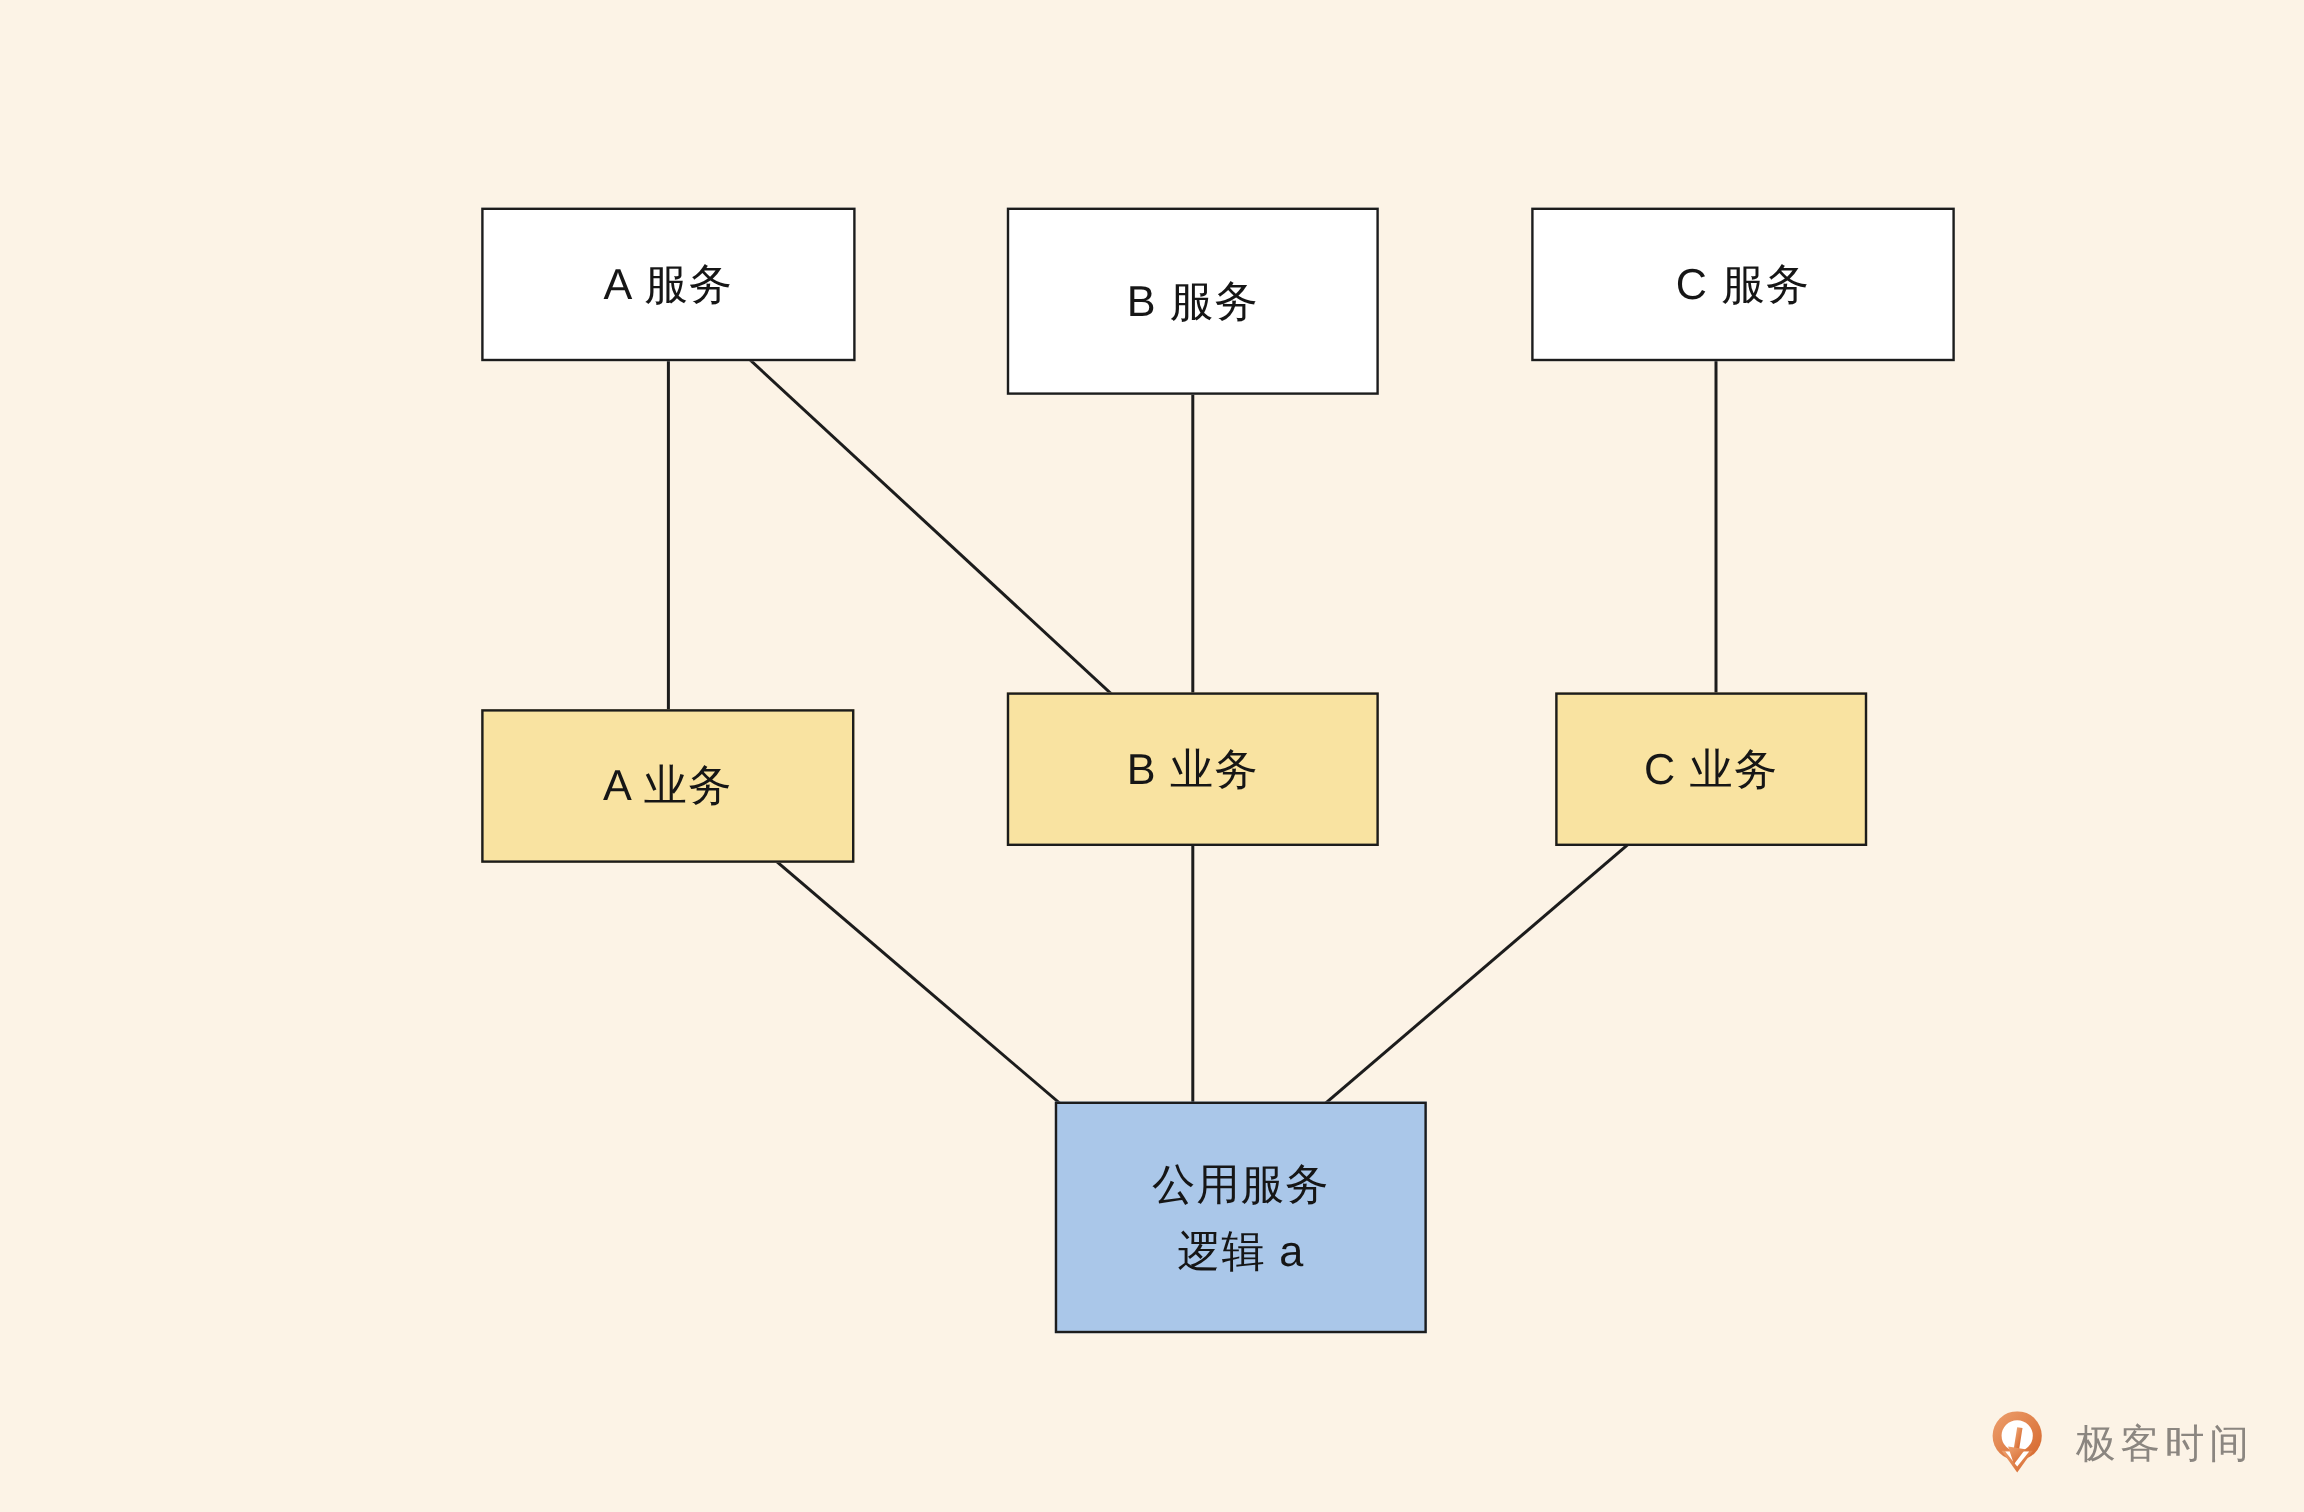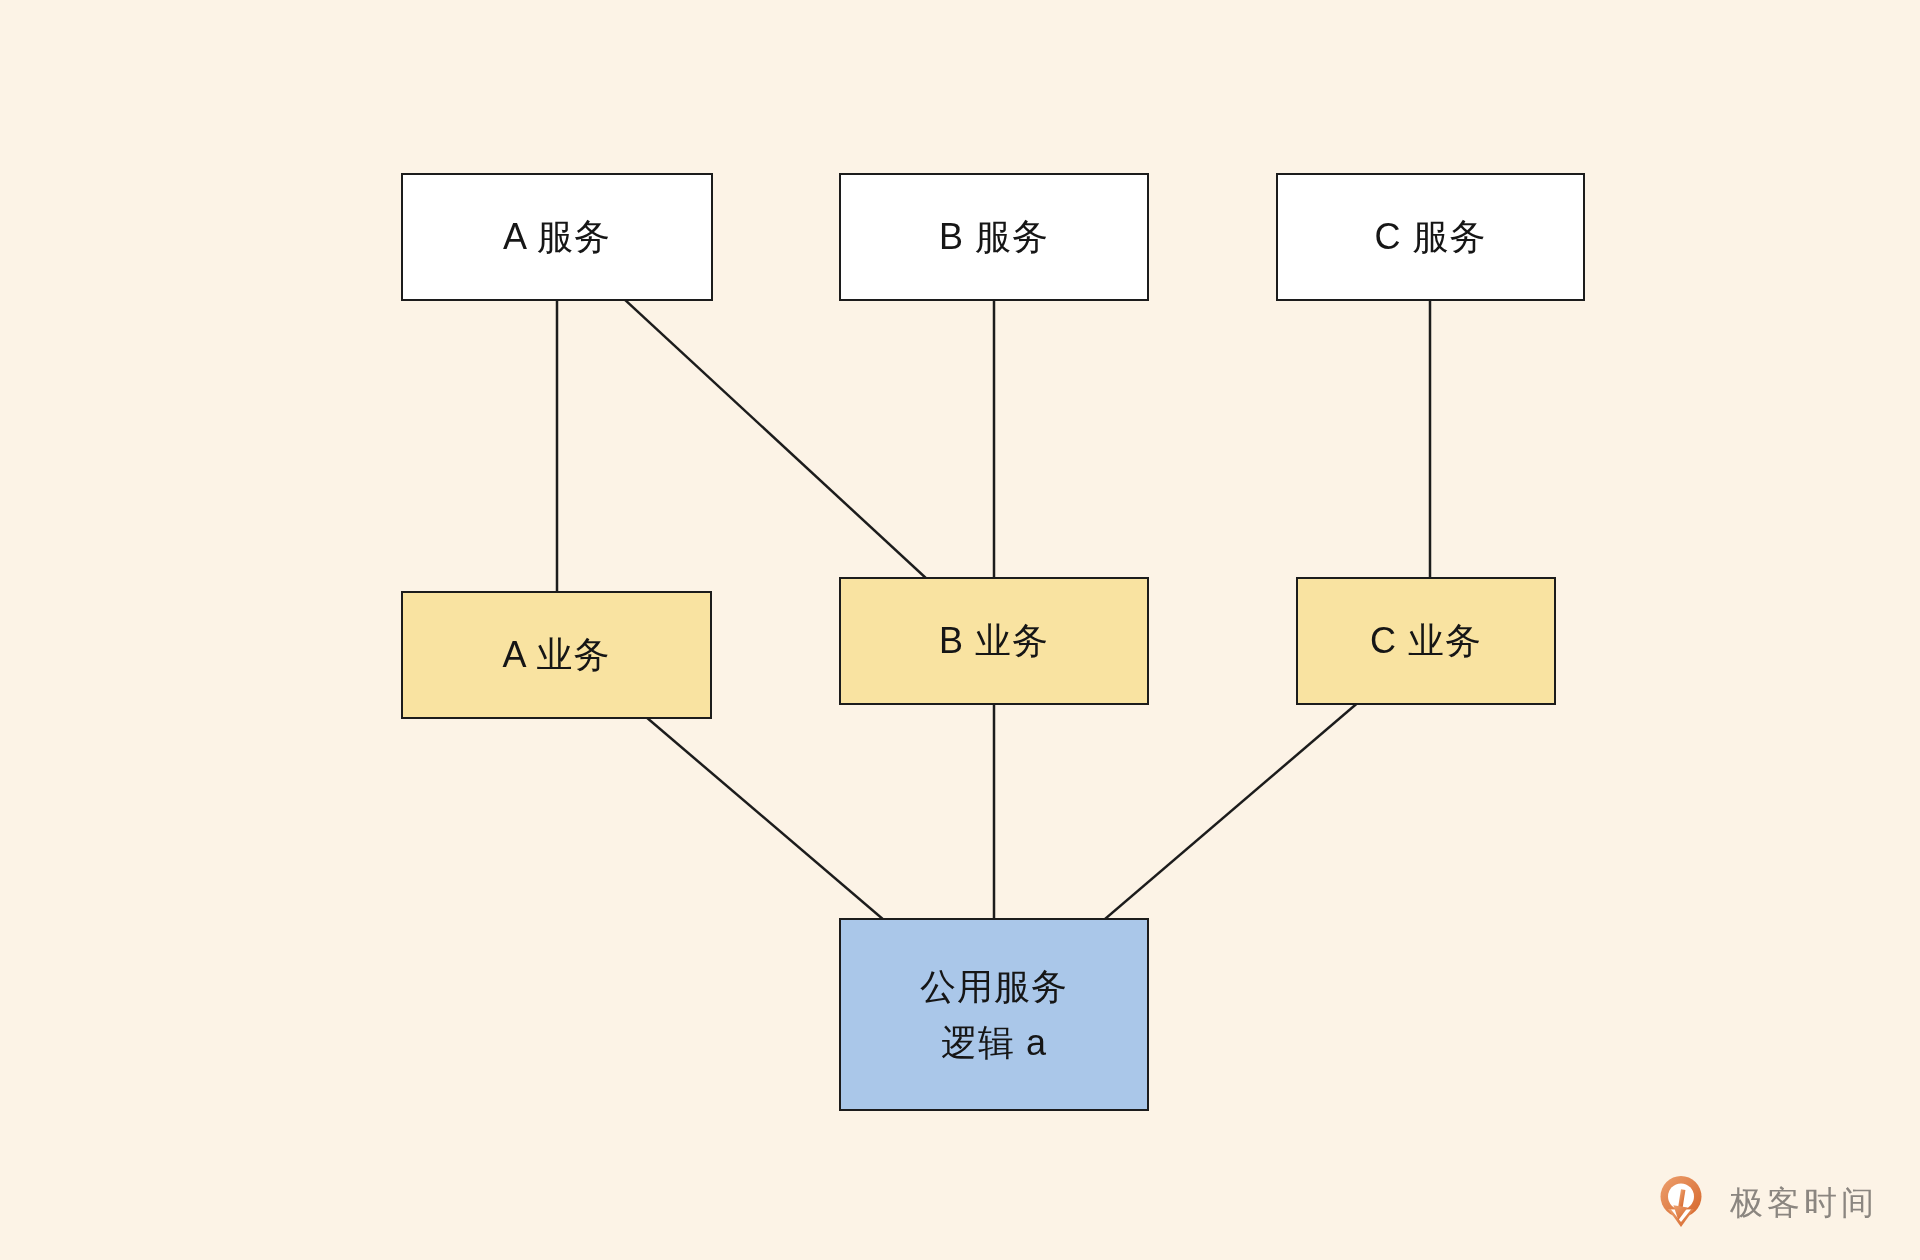--- a/index.html
+++ b/index.html
@@ -26,26 +26,26 @@
     position:absolute;box-sizing:border-box;
     border:2px solid var(--stroke);
     display:flex;flex-direction:column;align-items:center;justify-content:center;
     font-size:36px;color:var(--label-color);
     text-align:center;line-height:56px;letter-spacing:1px;
   }
   .node.service{background:var(--service-fill);}
   .node.business{background:var(--business-fill);}
   .node.shared{background:var(--shared-fill);}
   #node-service-a{left:401px;top:173px;width:312px;height:128px;}
-  #node-service-b{left:839px;top:173px;width:310px;height:128px;}
-  #node-service-c{left:1276px;top:173px;width:309px;height:128px;}
+  #node-service-b{left:839px;top:173px;width:310px;height:156px;}
+  #node-service-c{left:1276px;top:173px;width:353px;height:128px;}
   #node-biz-a{left:401px;top:591px;width:311px;height:128px;}
   #node-biz-b{left:839px;top:577px;width:310px;height:128px;}
   #node-biz-c{left:1296px;top:577px;width:260px;height:128px;}
-  #node-shared{left:839px;top:918px;width:310px;height:193px;}
+  #node-shared{left:879px;top:918px;width:310px;height:193px;}
   .logo{
     position:absolute;right:42px;bottom:32px;
     display:flex;align-items:center;gap:26px;
   }
   .logo .logo-text{
     font-size:33px;color:var(--logo-text);letter-spacing:4px;
     line-height:1;white-space:nowrap;
   }
   .gk-stop-light{stop-color:var(--logo-orange-light);}
   .gk-stop-dark{stop-color:var(--logo-orange-dark);}

